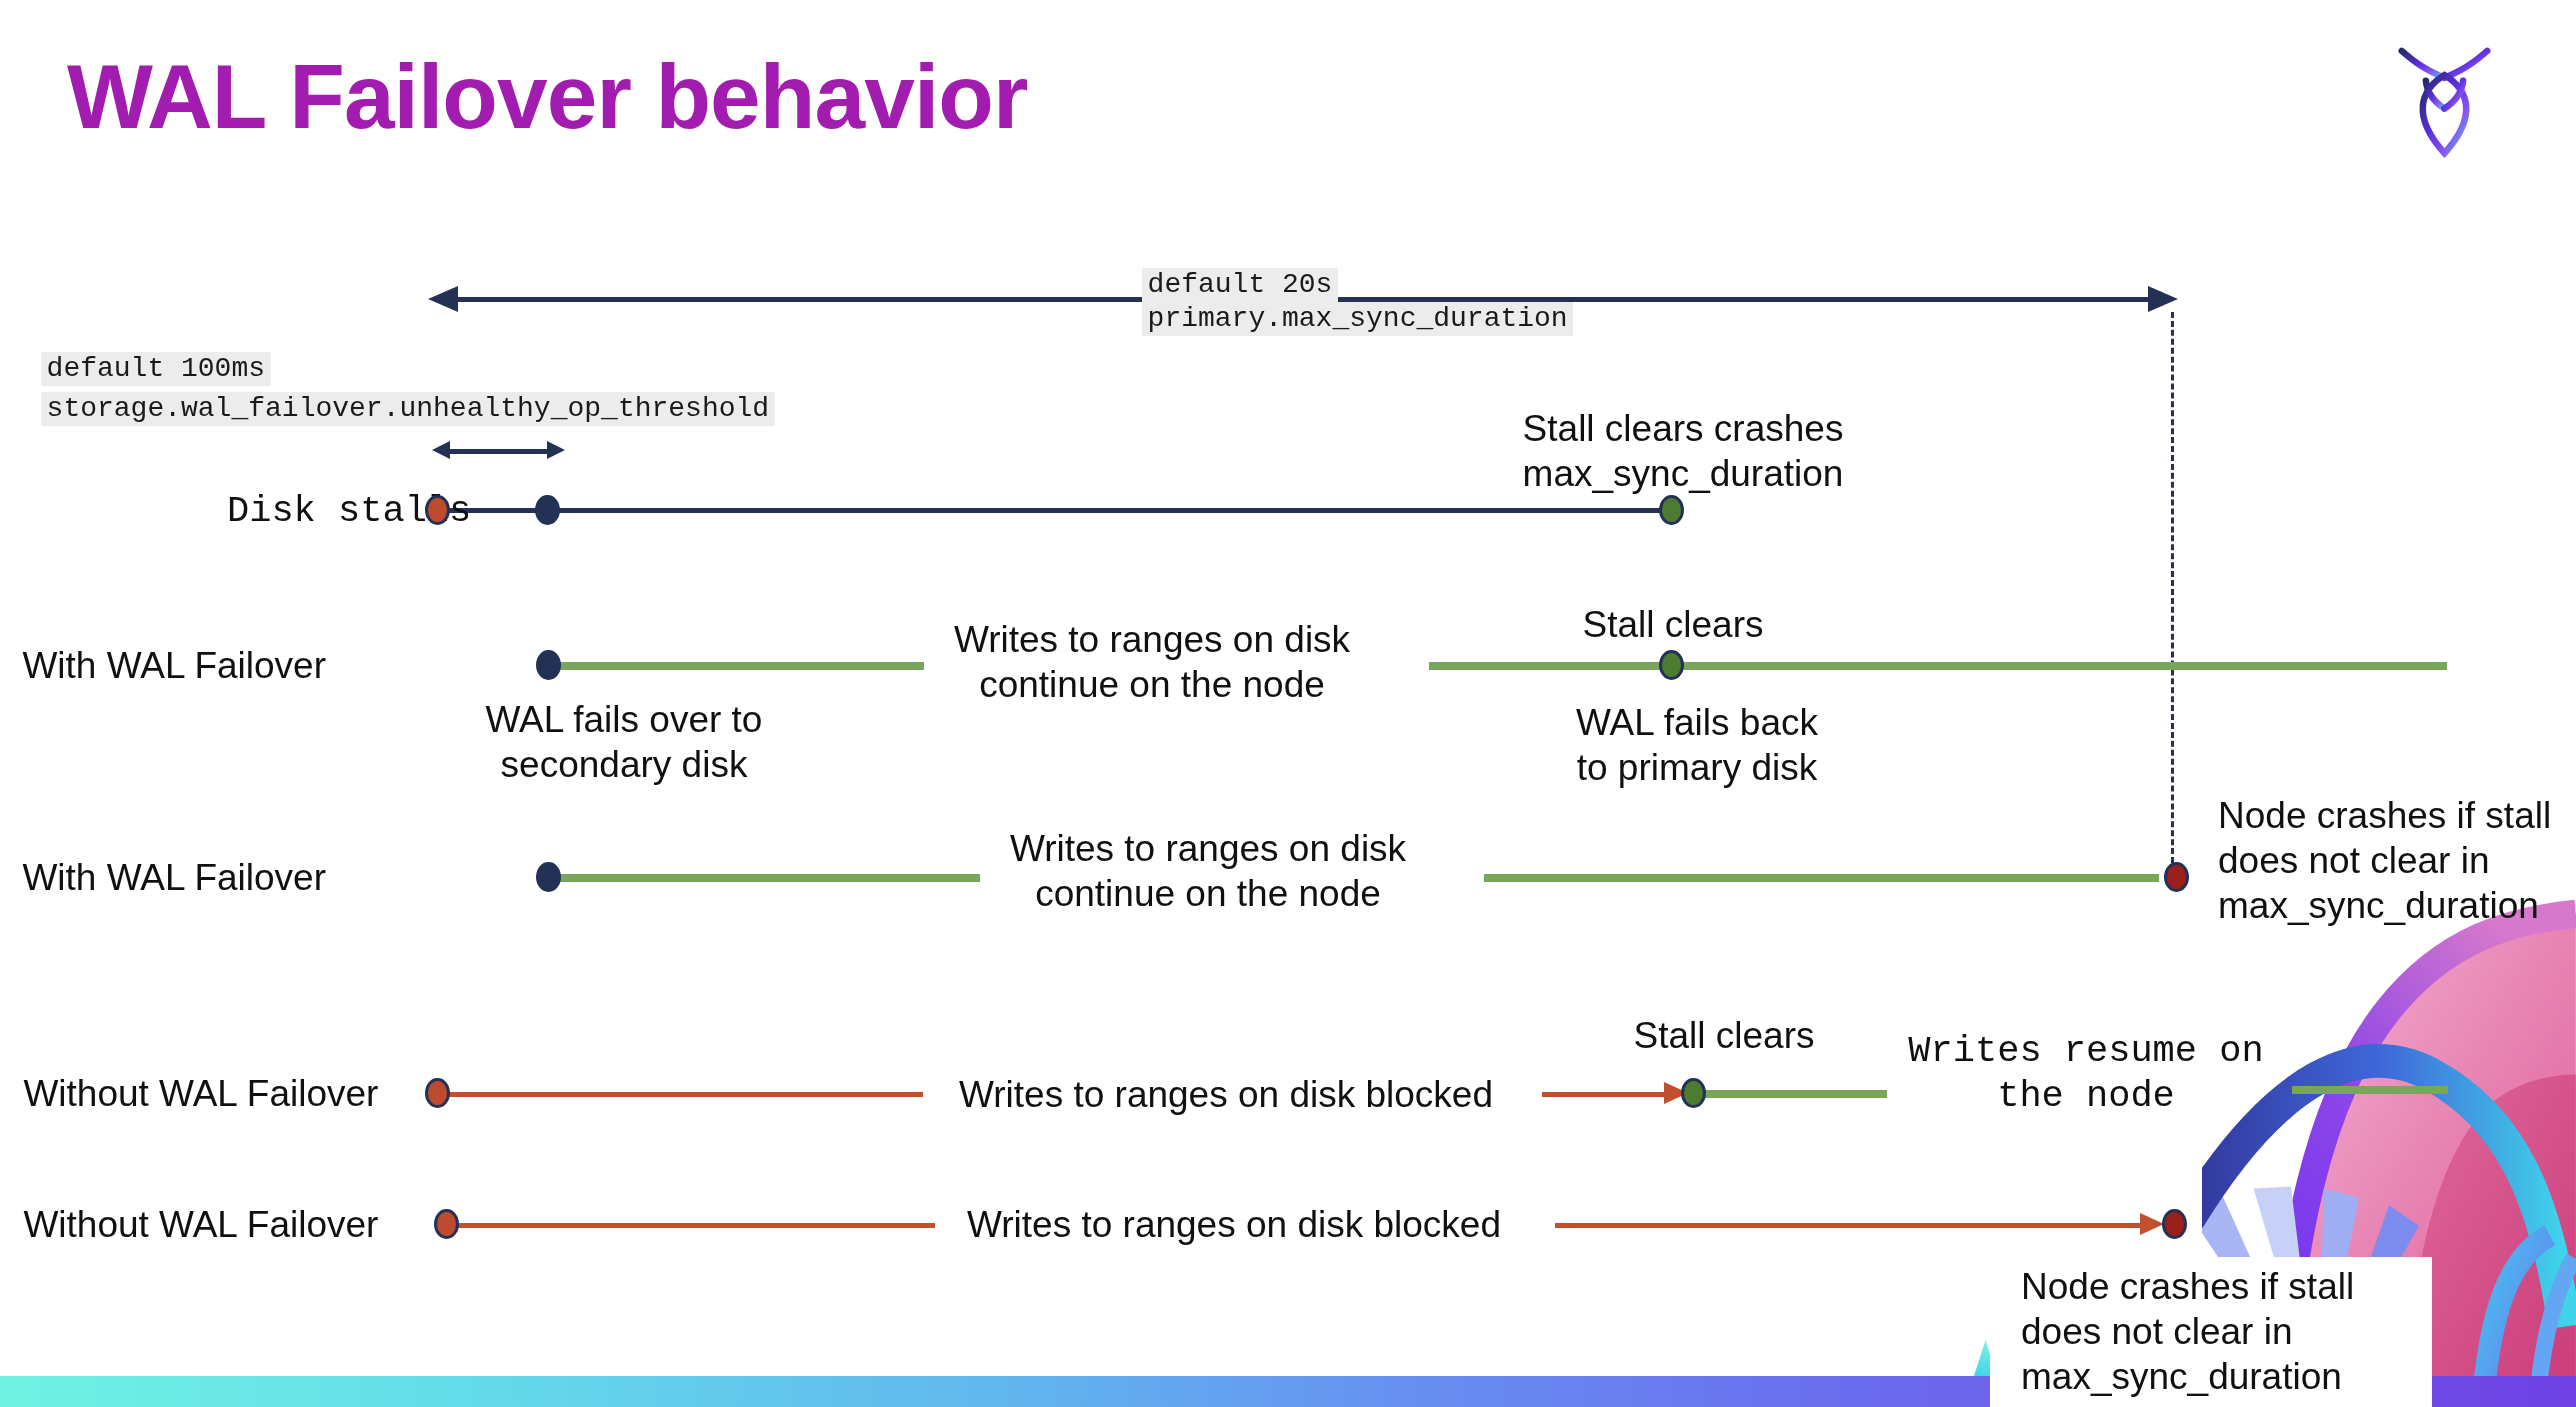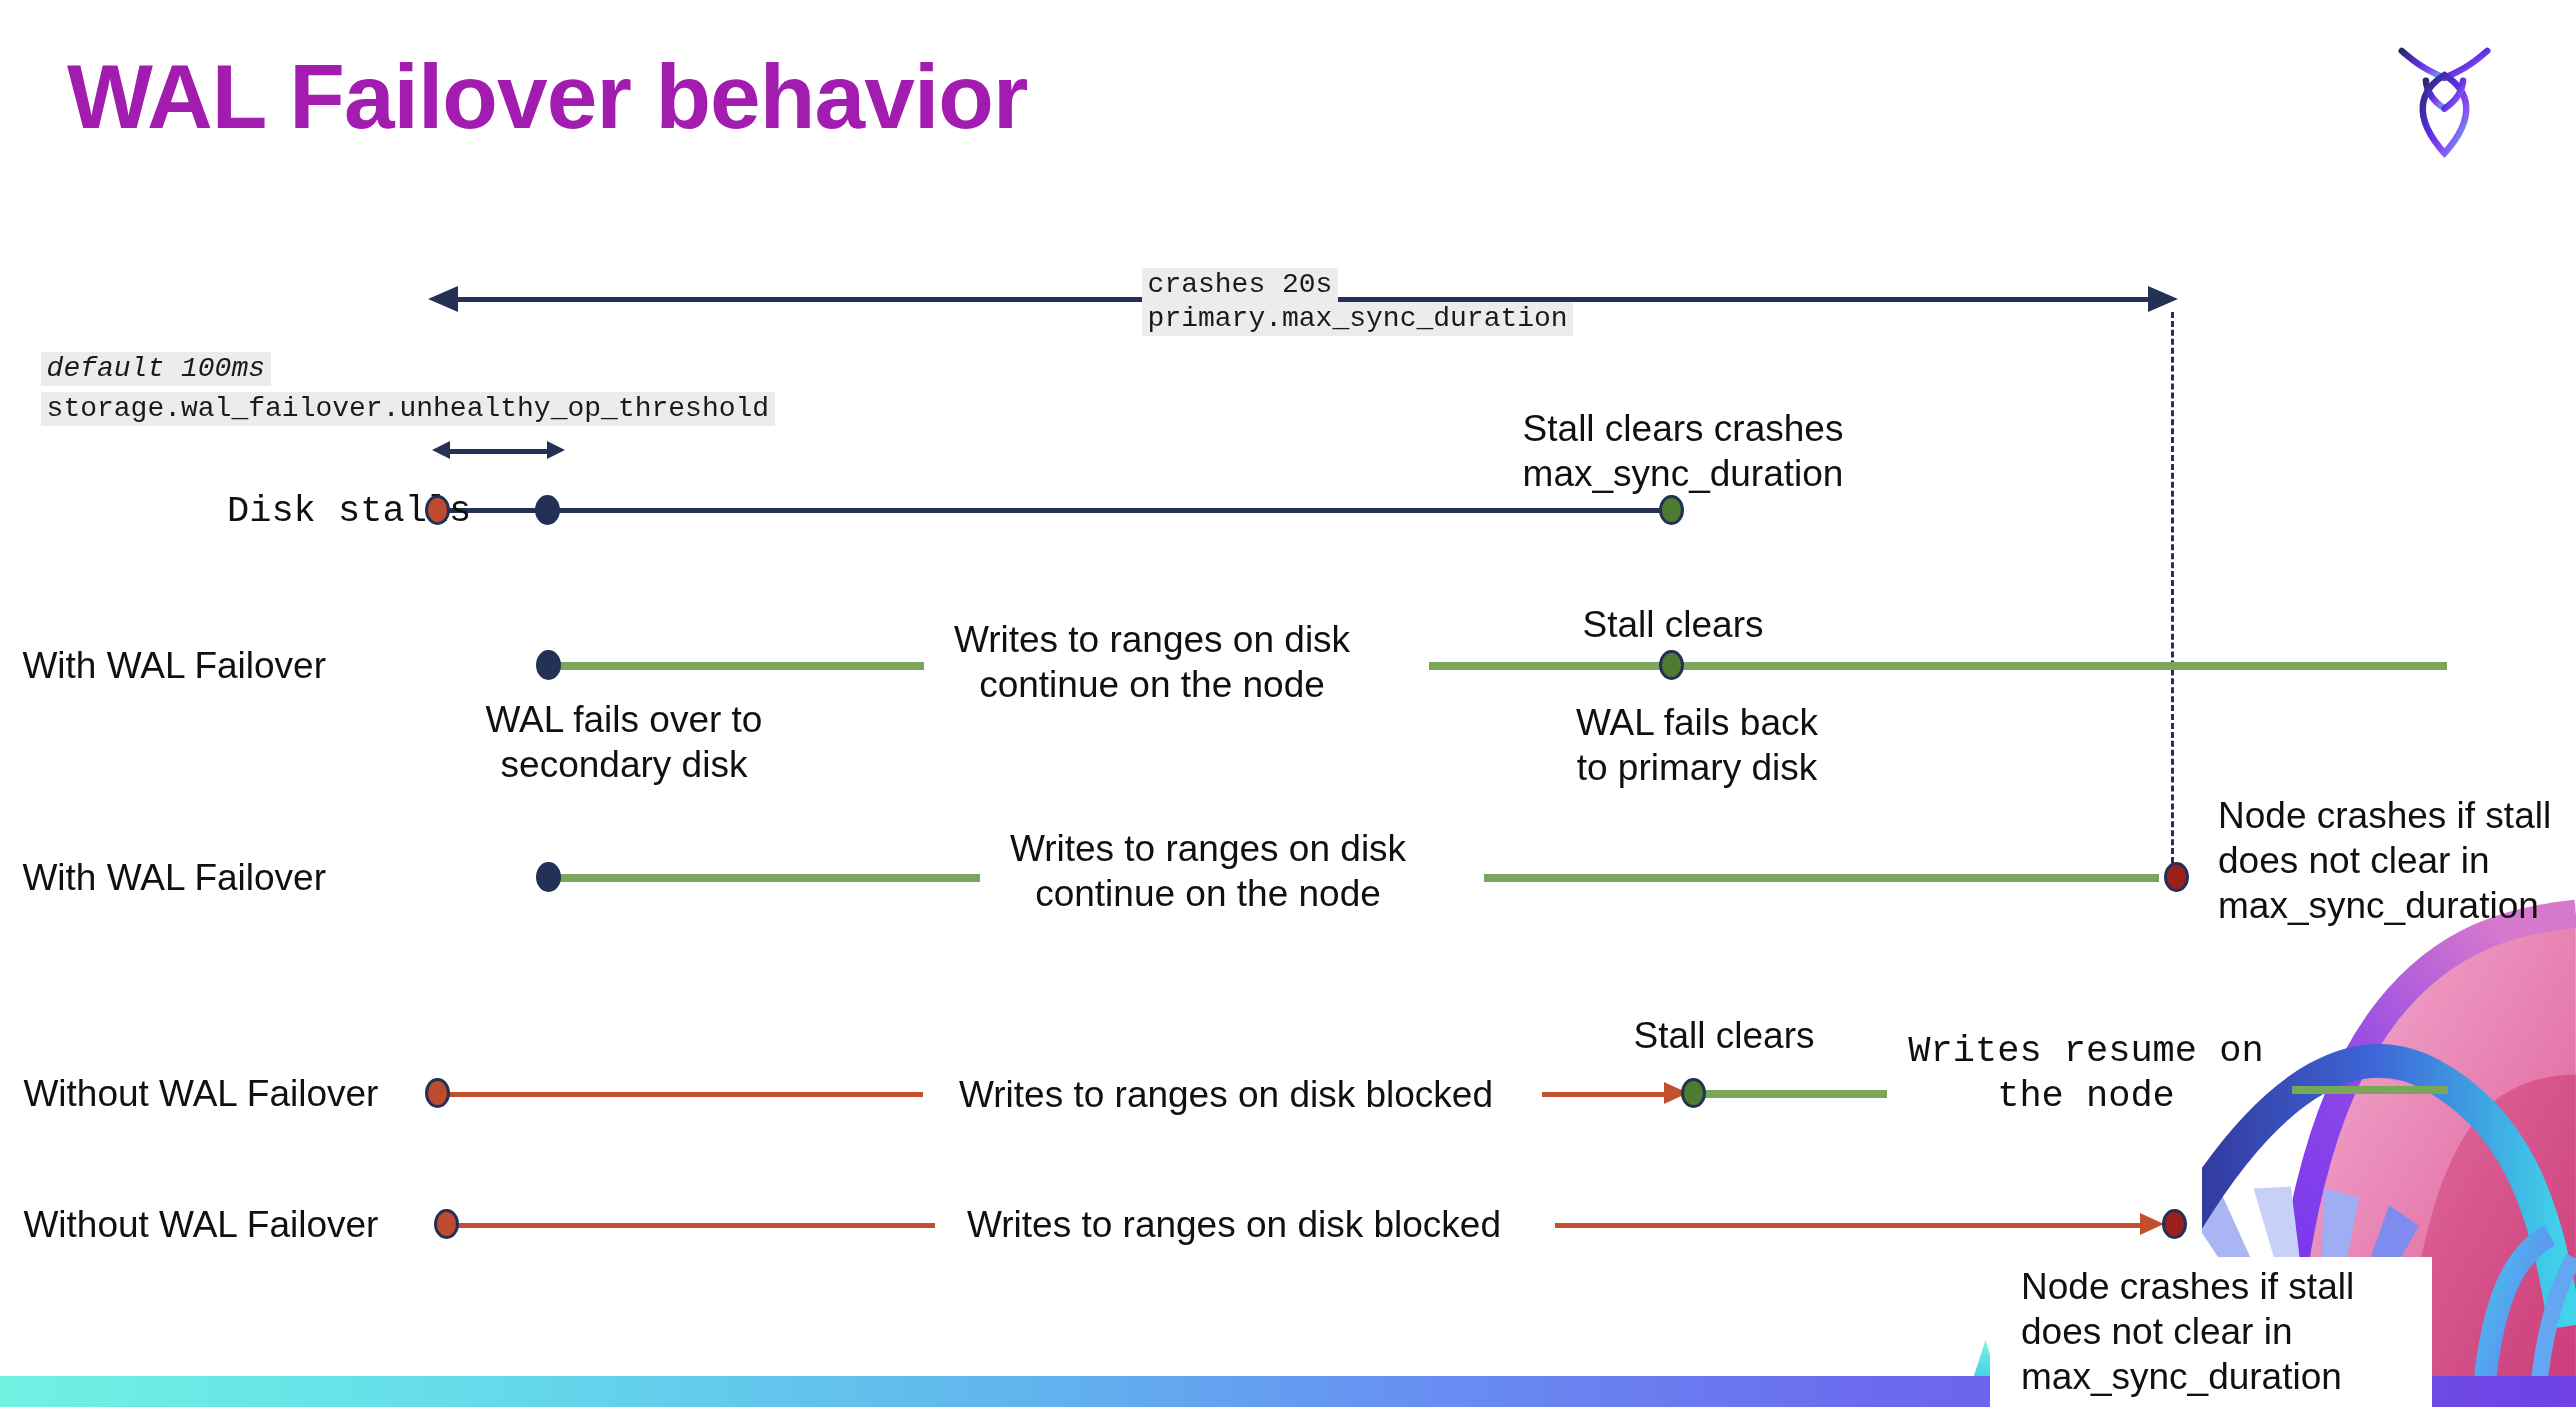--- a/index.html
+++ b/index.html
@@ -96,26 +96,26 @@
     <path d="M300,546 C308,440 330,385 372,362" stroke="url(#gLeg)" stroke-width="24" fill="none"></path>
     <path d="M398,386 C376,426 364,476 358,546" stroke="#63a7f2" stroke-width="18" fill="none"></path>
   </svg>
 
   <div class="abs bottom-bar"></div>
   <div class="abs sliver"></div>
 
   <div class="abs line navy-line" style="left:443px;top:297px;width:1720px;"></div>
   <div class="abs arrowhead" style="left:428px;top:286px;border-top:13px solid transparent;border-bottom:13px solid transparent;border-right:30px solid #243155;"></div>
   <div class="abs arrowhead" style="left:2148px;top:286px;border-top:13px solid transparent;border-bottom:13px solid transparent;border-left:30px solid #243155;"></div>
-  <div class="abs mono" style="left:1142px;top:268px;">crashes 20s</div>
+  <div class="abs mono" style="left:1142px;top:268px;">default 20s</div>
   <div class="abs mono" style="left:1142px;top:302px;">primary.max_sync_duration</div>
 
   <div class="abs dash-line" style="left:2171px;top:312px;height:551px;"></div>
 
-  <div class="abs mono" style="left:41px;top:352px;font-style:italic;">default 100ms</div>
+  <div class="abs mono" style="left:41px;top:352px;">default 100ms</div>
   <div class="abs mono" style="left:41px;top:392px;">storage.wal_failover.unhealthy_op_threshold</div>
   <div class="abs line navy-line" style="left:447px;top:449px;width:104px;"></div>
   <div class="abs arrowhead" style="left:432px;top:441px;border-top:9.3px solid transparent;border-bottom:9.3px solid transparent;border-right:18.7px solid #243155;"></div>
   <div class="abs arrowhead" style="left:547px;top:441px;border-top:9.3px solid transparent;border-bottom:9.3px solid transparent;border-left:18.7px solid #243155;"></div>
 
   <div class="abs rowlabel" style="left:227px;top:489px;font-family:Liberation Mono, monospace;">Disk stalls</div>
   <div class="abs line navy-line" style="left:438px;top:508px;width:1234px;"></div>
   <div class="abs dot red" style="left:425px;top:495px;"></div>
   <div class="abs dot navy" style="left:535px;top:495px;"></div>
   <div class="abs dot green" style="left:1659px;top:495px;"></div>

